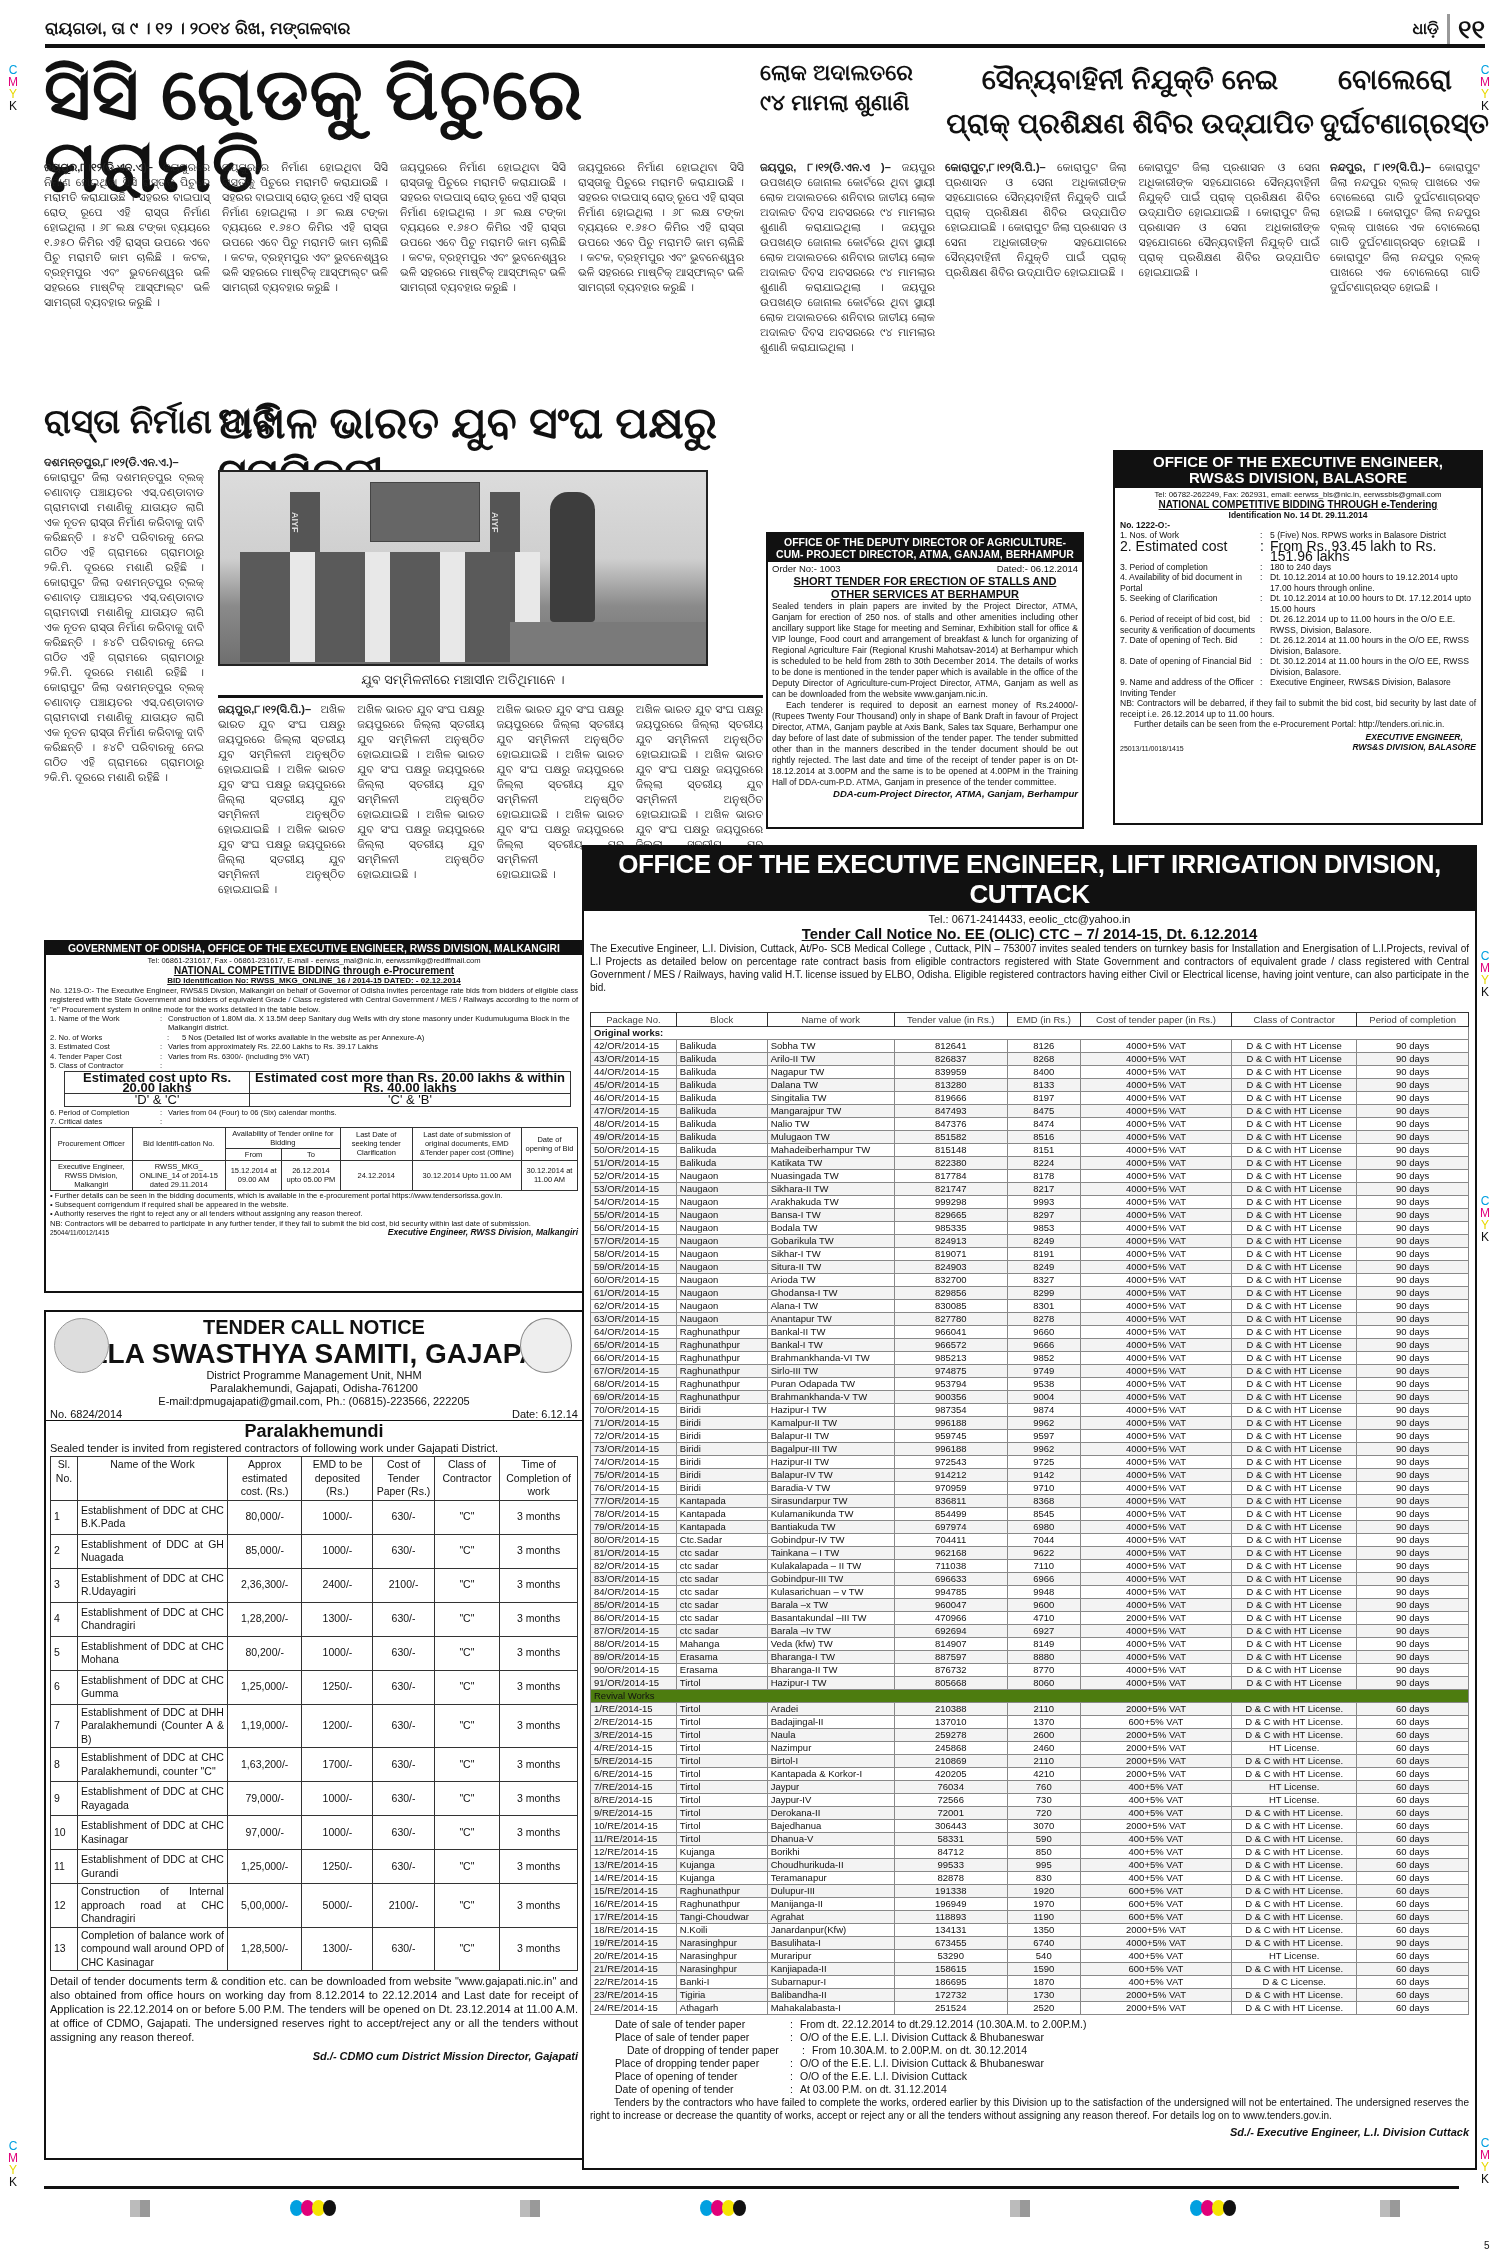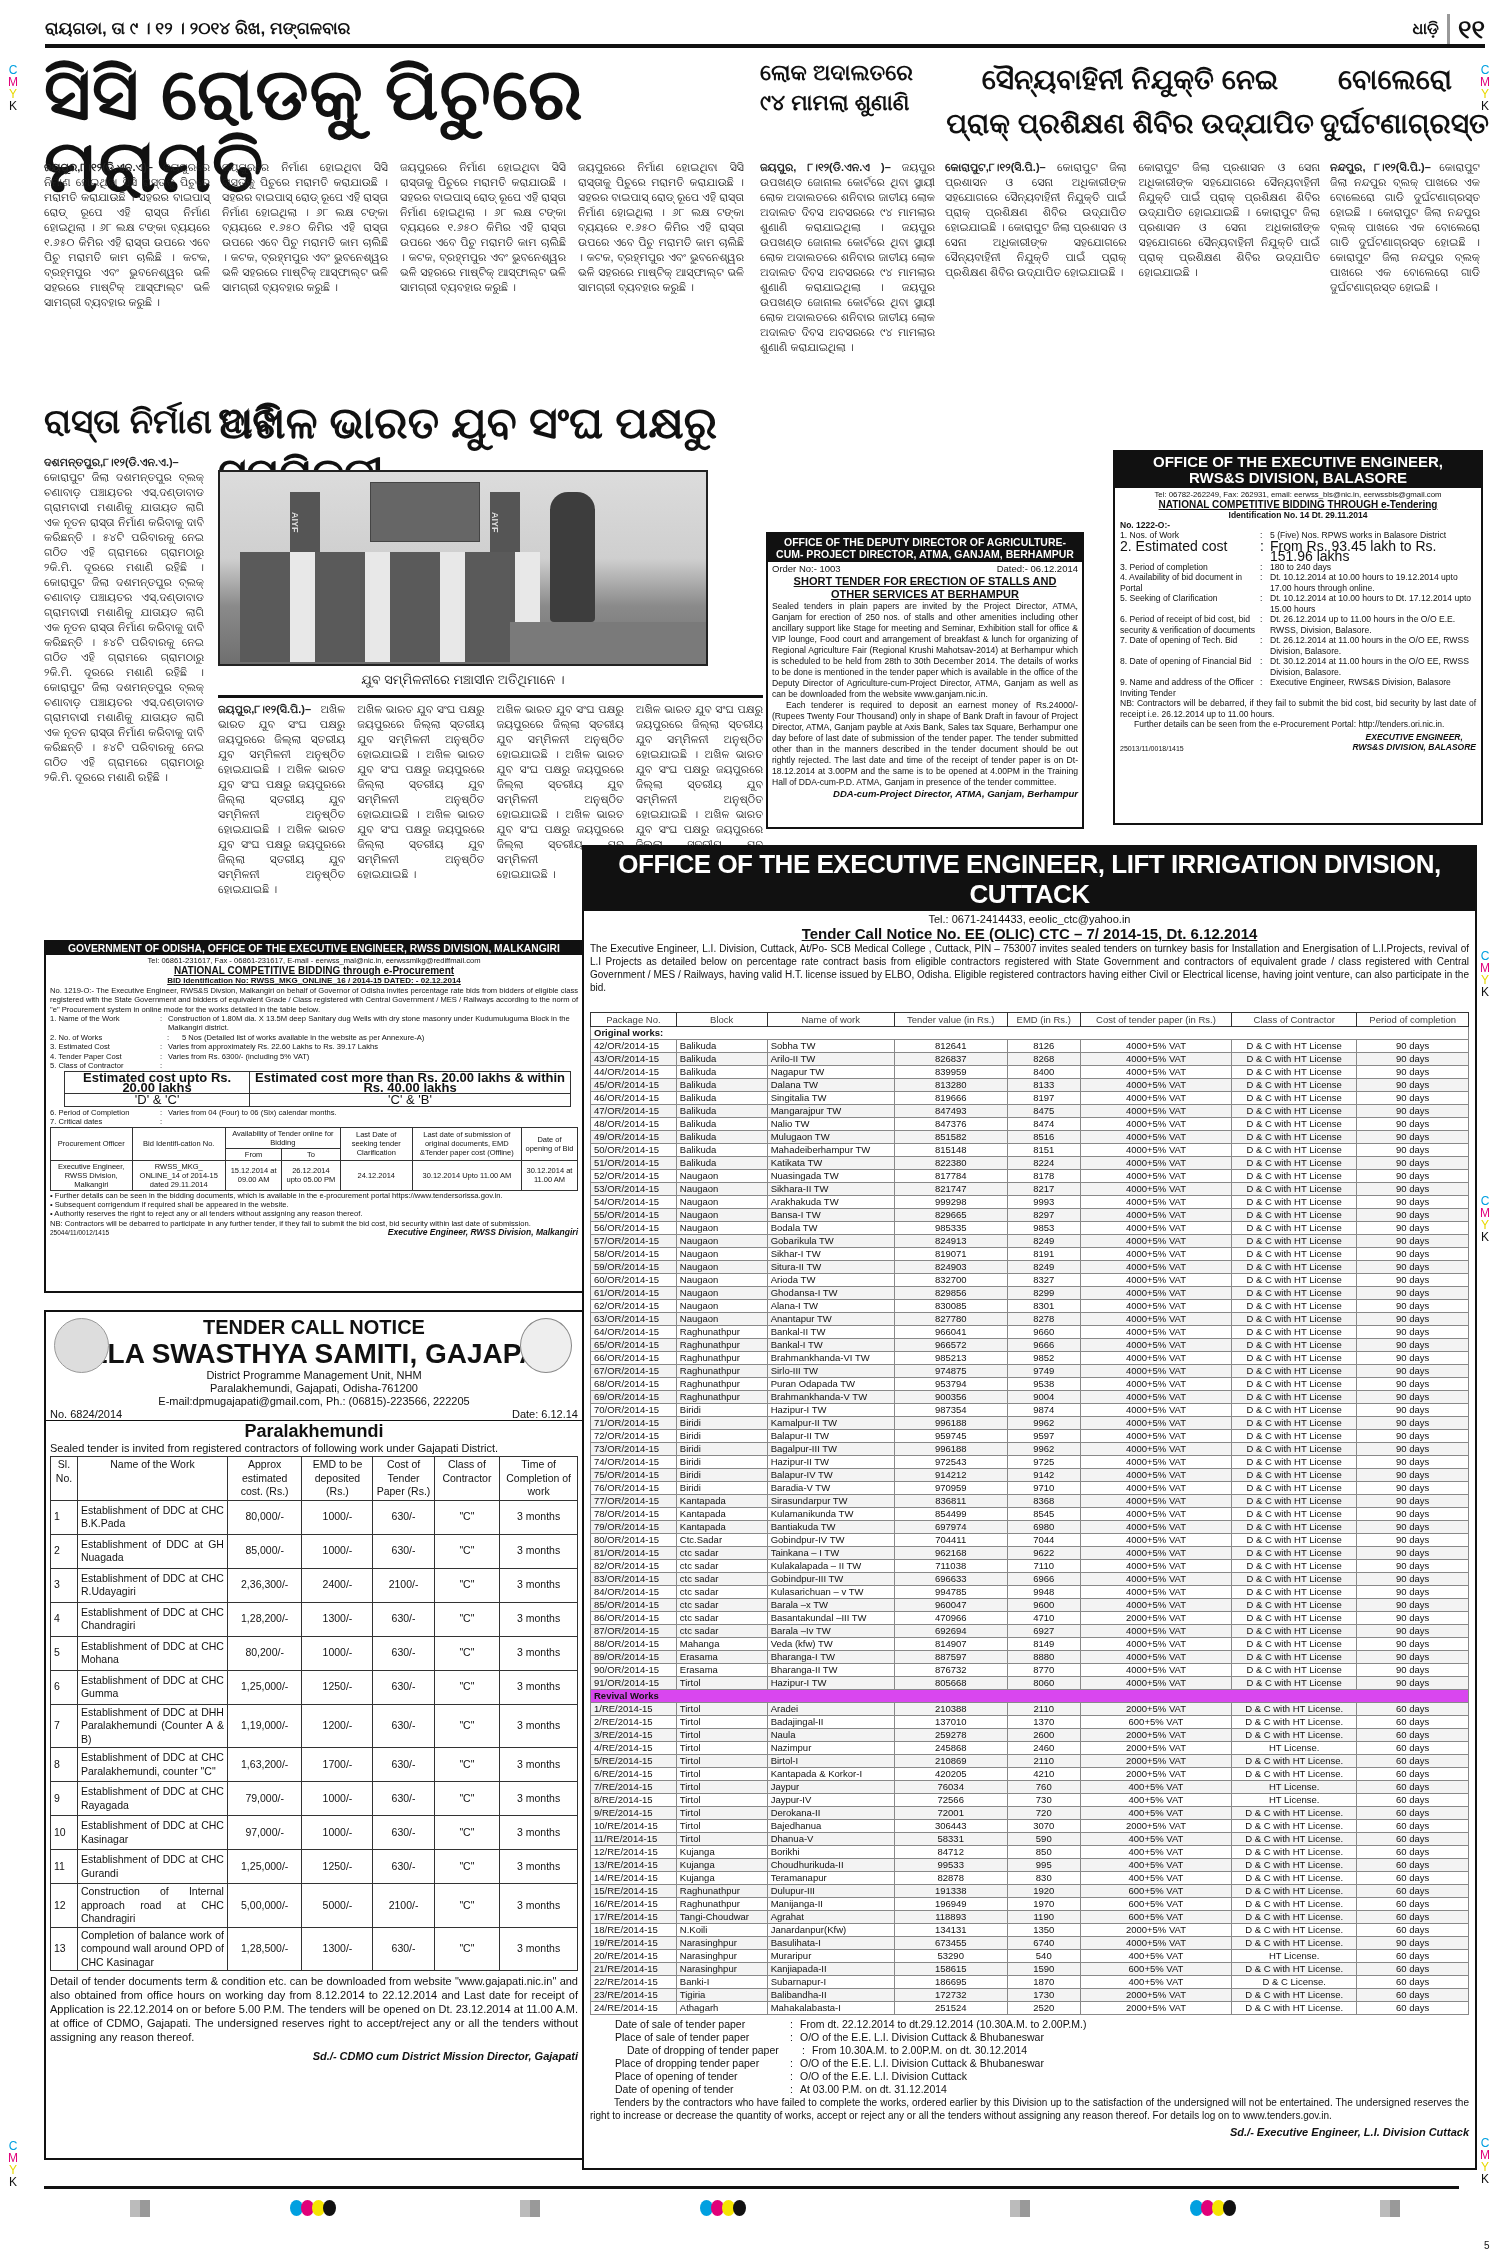--- a/index.html
+++ b/index.html
@@ -984,21 +984,21 @@
             <td>91/OR/2014-15</td>
             <td>Tirtol</td>
             <td>Hazipur-I TW</td>
             <td class="center">805668</td>
             <td class="center">8060</td>
             <td class="center">4000+5% VAT</td>
             <td class="center">D &amp; C with HT License</td>
             <td class="center">90 days</td>
           </tr>
           <tr>
-            <td colspan="8" style="font-weight:bold;background:#d946ef">Revival Works</td>
+            <td colspan="8" style="font-weight:normal;background:#4d7c0f">Revival Works</td>
           </tr>
           <tr>
             <td>1/RE/2014-15</td>
             <td>Tirtol</td>
             <td>Aradei</td>
             <td class="center">210388</td>
             <td class="center">2110</td>
             <td class="center">2000+5% VAT</td>
             <td class="center">D &amp; C with HT License.</td>
             <td class="center">60 days</td>

